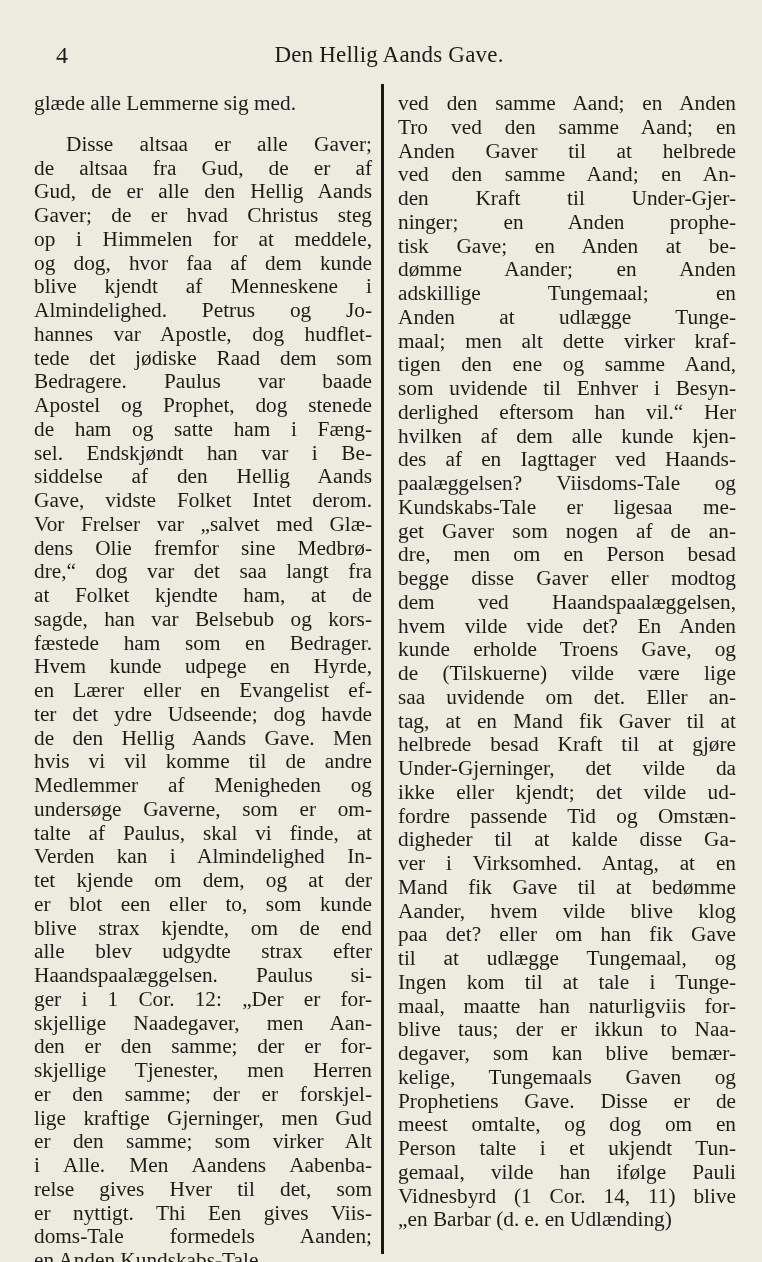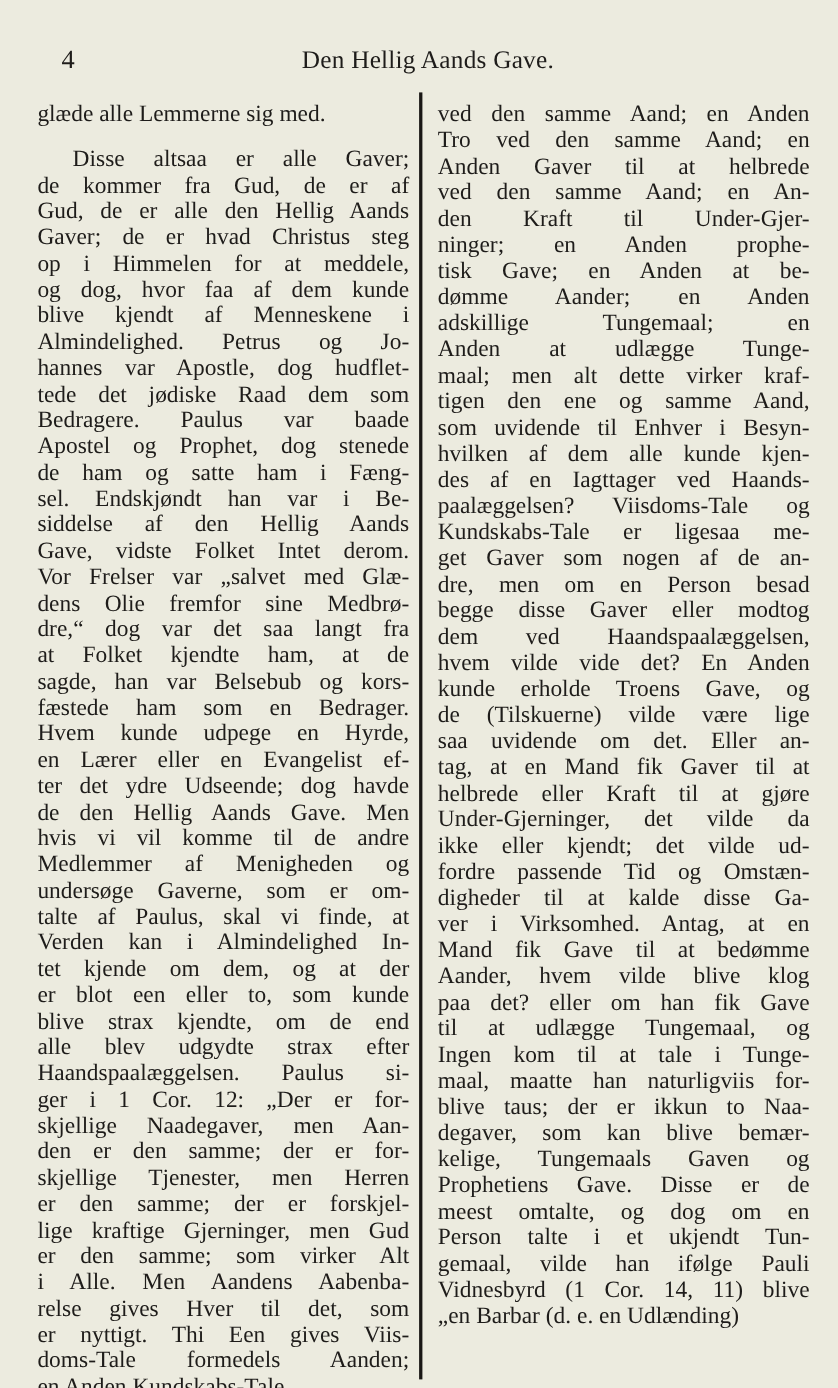--- a/index.html
+++ b/index.html
@@ -45,21 +45,21 @@
 <body>
 
 <div class="page-header">
   <span class="page-number">4</span>
   <span class="running-title">Den Hellig Aands Gave.</span>
 </div>
 
 <div class="column col-left" id="col-left">
     <span class="line last">glæde alle Lemmerne sig med.</span>
     <span class="line indent">Disse altsaa er alle Gaver;</span>
-    <span class="line">de kommer fra Gud, de er af</span>
+    <span class="line">de altsaa fra Gud, de er af</span>
     <span class="line">Gud, de er alle den Hellig Aands</span>
     <span class="line">Gaver; de er hvad Christus steg</span>
     <span class="line">op i Himmelen for at meddele,</span>
     <span class="line">og dog, hvor faa af dem kunde</span>
     <span class="line">blive kjendt af Menneskene i</span>
     <span class="line">Almindelighed. Petrus og Jo-</span>
     <span class="line">hannes var Apostle, dog hudflet-</span>
     <span class="line">tede det jødiske Raad dem som</span>
     <span class="line">Bedragere. Paulus var baade</span>
     <span class="line">Apostel og Prophet, dog stenede</span>
@@ -108,34 +108,35 @@
     <span class="line">ved den samme Aand; en An-</span>
     <span class="line">den Kraft til Under-Gjer-</span>
     <span class="line">ninger; en Anden prophe-</span>
     <span class="line">tisk Gave; en Anden at be-</span>
     <span class="line">dømme Aander; en Anden</span>
     <span class="line">adskillige Tungemaal; en</span>
     <span class="line">Anden at udlægge Tunge-</span>
     <span class="line">maal; men alt dette virker kraf-</span>
     <span class="line">tigen den ene og samme Aand,</span>
     <span class="line">som uvidende til Enhver i Besyn-</span>
+    <span class="line">derlighed eftersom han vil.“ Her</span>
     <span class="line">hvilken af dem alle kunde kjen-</span>
     <span class="line">des af en Iagttager ved Haands-</span>
     <span class="line">paalæggelsen? Viisdoms-Tale og</span>
     <span class="line">Kundskabs-Tale er ligesaa me-</span>
     <span class="line">get Gaver som nogen af de an-</span>
     <span class="line">dre, men om en Person besad</span>
     <span class="line">begge disse Gaver eller modtog</span>
     <span class="line">dem ved Haandspaalæggelsen,</span>
     <span class="line">hvem vilde vide det? En Anden</span>
     <span class="line">kunde erholde Troens Gave, og</span>
     <span class="line">de (Tilskuerne) vilde være lige</span>
     <span class="line">saa uvidende om det. Eller an-</span>
     <span class="line">tag, at en Mand fik Gaver til at</span>
-    <span class="line">helbrede eller Kraft til at gjøre</span>
+    <span class="line">helbrede besad Kraft til at gjøre</span>
     <span class="line">Under-Gjerninger, det vilde da</span>
     <span class="line">ikke eller kjendt; det vilde ud-</span>
     <span class="line">fordre passende Tid og Omstæn-</span>
     <span class="line">digheder til at kalde disse Ga-</span>
     <span class="line">ver i Virksomhed. Antag, at en</span>
     <span class="line">Mand fik Gave til at bedømme</span>
     <span class="line">Aander, hvem vilde blive klog</span>
     <span class="line">paa det? eller om han fik Gave</span>
     <span class="line">til at udlægge Tungemaal, og</span>
     <span class="line">Ingen kom til at tale i Tunge-</span>

